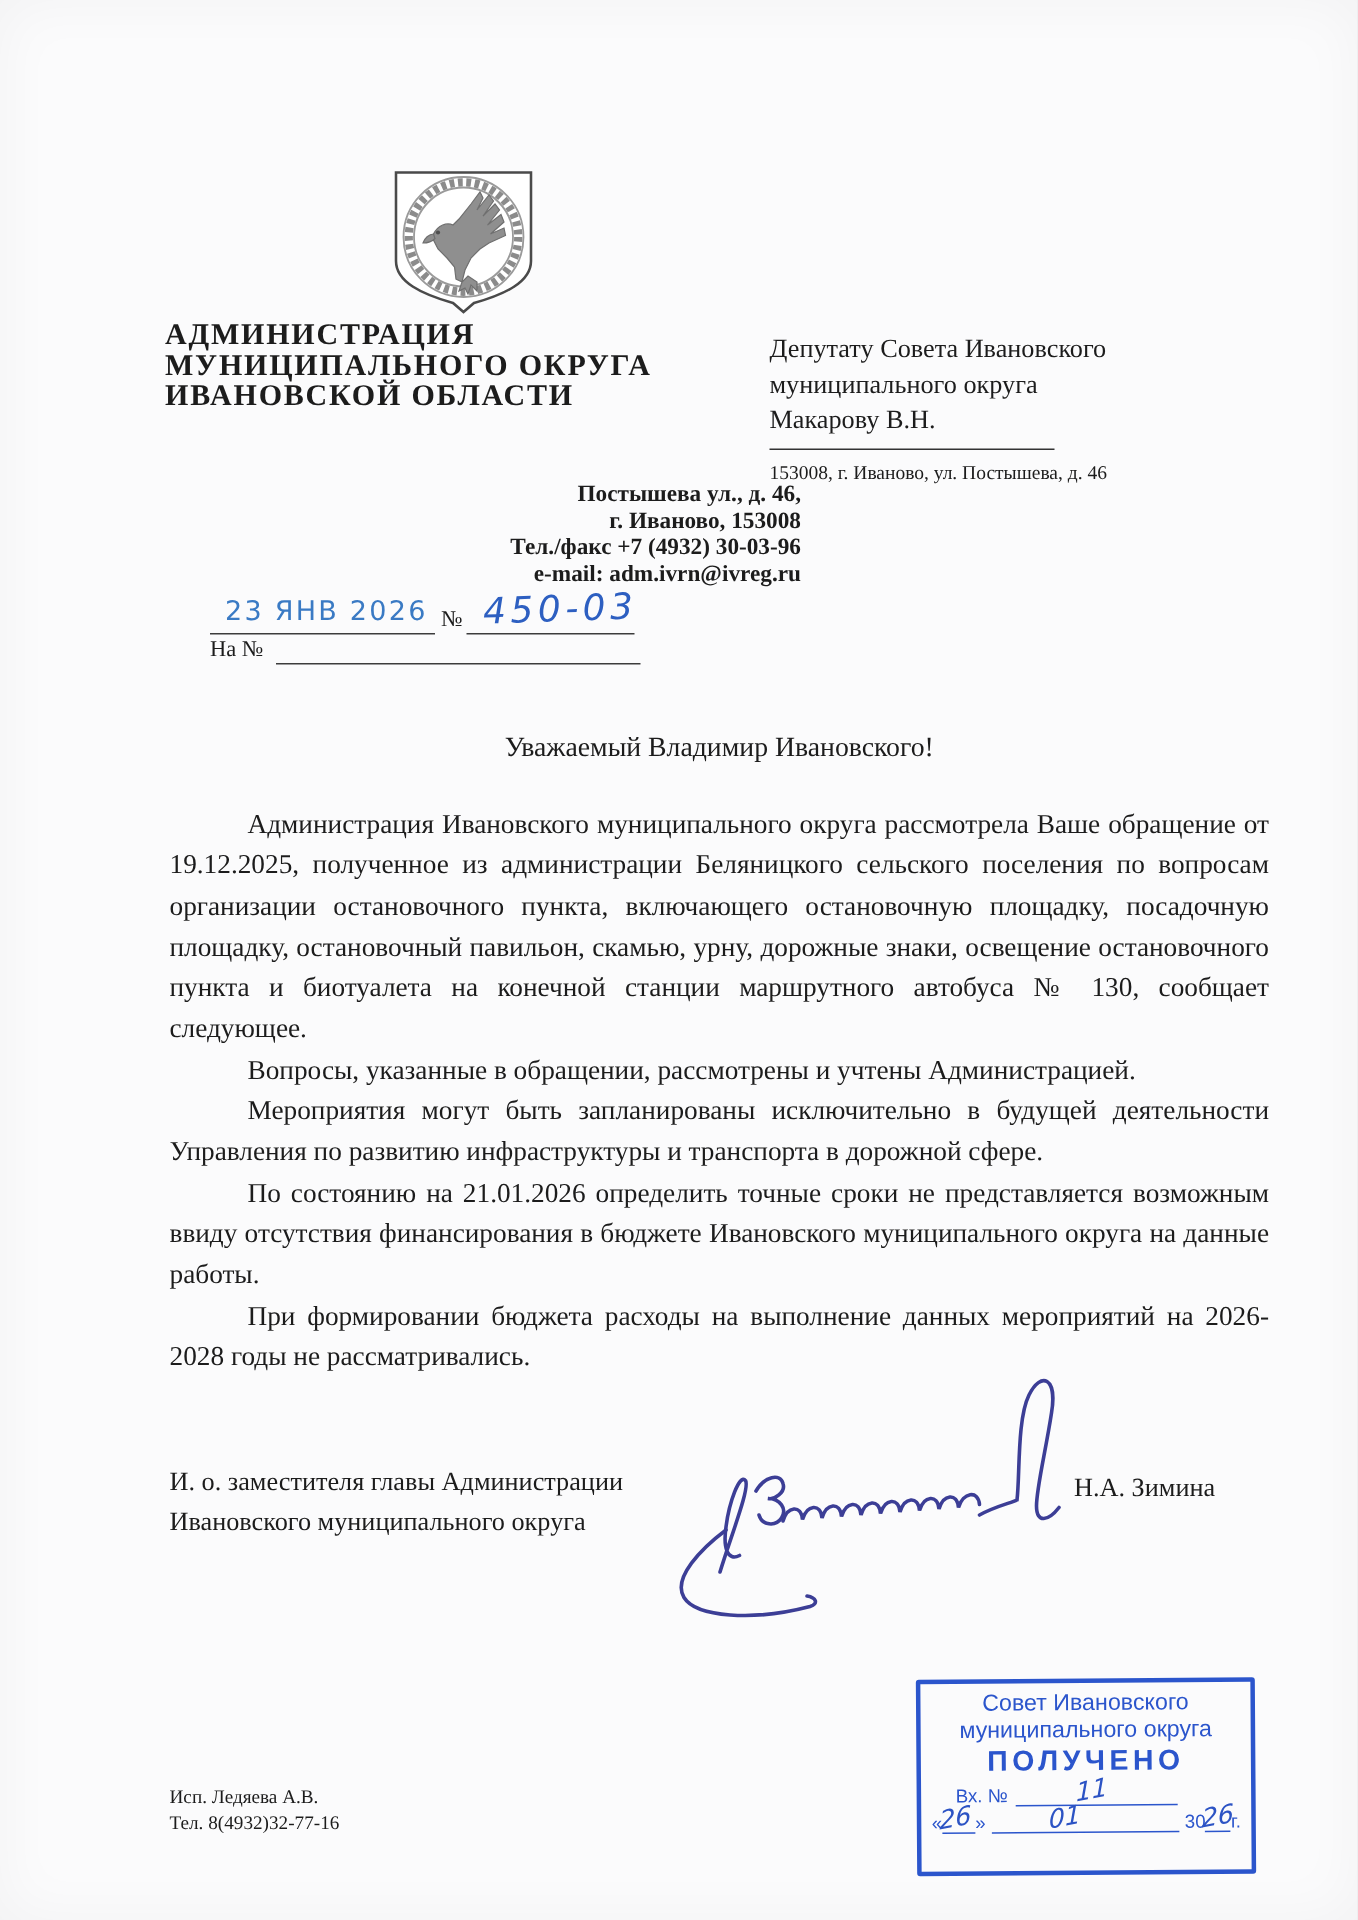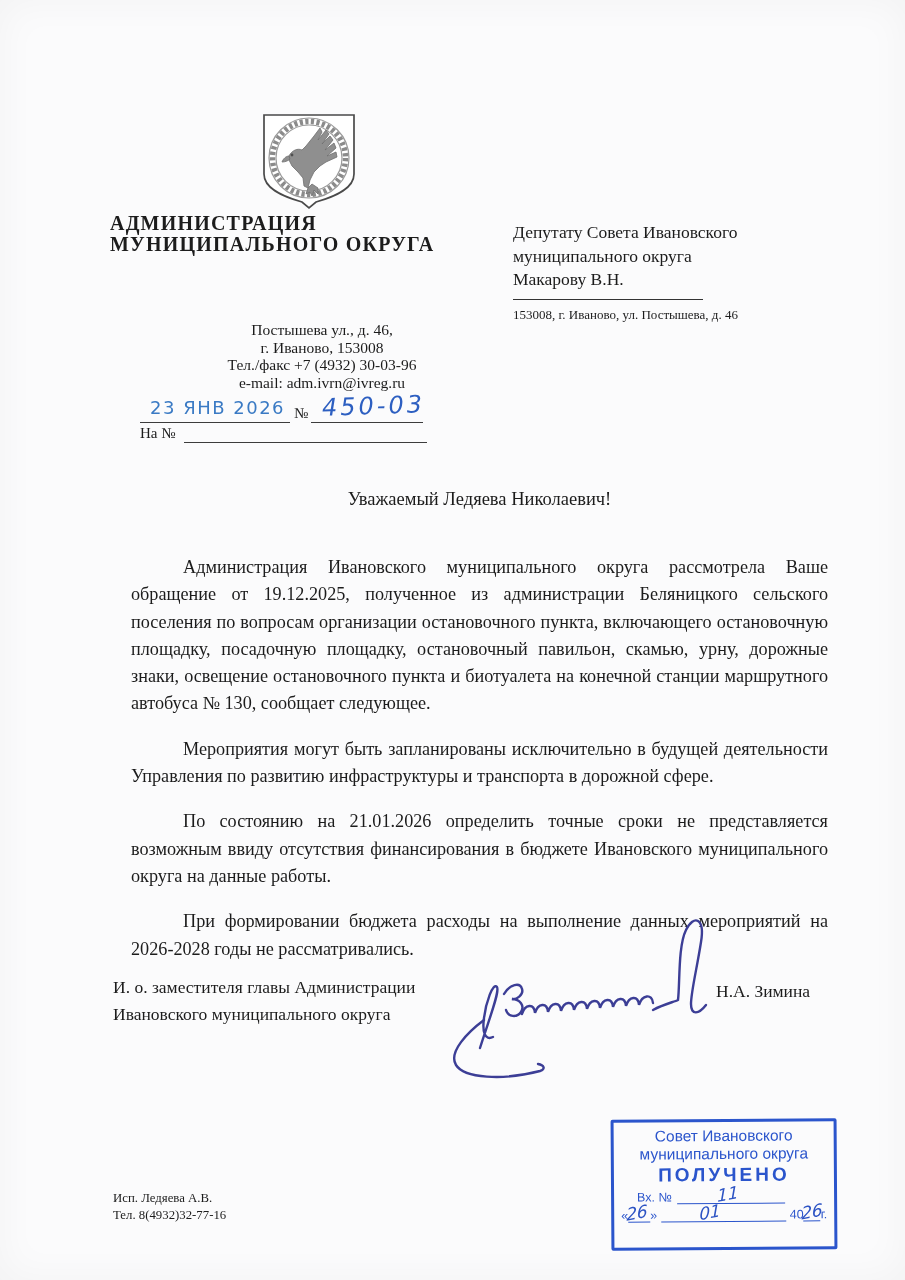--- a/index.html
+++ b/index.html
@@ -7,41 +7,41 @@
     position:relative;width:905px;height:1280px;margin:0 auto;
     background:var(--paper,#fbfbfc);
     font-family:"Liberation Serif",serif;color:var(--ink,#1c1c1c);
     overflow:hidden;box-shadow:inset 0 0 40px rgba(0,0,0,.04);
   }
   .abs{position:absolute;}
   
   .emblem{left:256px;top:110px;width:106px;height:100px;}
   .org-name{left:110px;top:213px;width:424px;text-align:left;
     font-weight:bold;font-size:20px;line-height:20.5px;letter-spacing:1.2px;}
-  .org-addr{left:110px;top:321px;width:424px;text-align:center;
-    font-size:15.5px;line-height:17.5px;}
+  .org-addr{left:110px;top:321px;width:424px;text-align:right;
+    font-size:15.5px;line-height:17.5px;font-weight:bold;}
   
   .date-stamp{left:150px;top:397px;font-family:"DejaVu Sans",sans-serif;
     font-weight:normal;font-size:18px;letter-spacing:1.5px;color:var(--stampdate,#3a7ac4);}
   .u1{left:140px;top:421px;width:150px;border-bottom:1.5px solid #3c3c3c;height:1px;}
   .no-label{left:294px;top:405px;font-size:15px;}
   .u2{left:311px;top:421px;width:112px;border-bottom:1.5px solid #3c3c3c;height:1px;}
   .reg-no{left:322px;top:392px;font-family:"DejaVu Sans",sans-serif;font-style:italic;
     font-size:24px;letter-spacing:3px;color:var(--handblue,#2d5fc1);transform:rotate(-2deg);}
   .na-no{left:140px;top:425px;font-size:15px;}
   .u3{left:184px;top:441px;width:243px;border-bottom:1.5px solid #3c3c3c;height:1px;}
   
   .recipient{left:513px;top:221px;font-size:17.5px;line-height:23.5px;}
   .rec-line{left:513px;top:299px;width:190px;border-top:1.6px solid #333;height:1px;}
   .rec-addr{left:513px;top:307px;font-size:13px;}
   
   .salutation{left:113px;top:489px;width:733px;text-align:center;font-size:18.5px;}
   .body-text{left:113px;top:536px;width:733px;font-size:18.2px;line-height:27.3px;
     text-align:justify;}
-  .body-text p{margin:18px;text-indent:52px;}
+  .body-text p{margin:0;text-indent:52px;}
   
   .sign-pos{left:113px;top:974px;font-size:17.5px;line-height:27px;}
   .sign-name{left:716px;top:981px;font-size:17.5px;}
   .sig-svg{left:440px;top:890px;width:310px;height:200px;pointer-events:none;}
   
   .executor{left:113px;top:1190px;font-size:12.8px;line-height:16.5px;}
   
   .stamp{left:611px;top:1119px;width:206px;height:116px;
     border:3.5px solid var(--stampblue,#2b55cc);border-radius:2px;
     color:var(--stampblue,#2b55cc);font-family:"Liberation Sans",sans-serif;
@@ -72,20 +72,21 @@
       <path d="M33,46 C36,40 42,38 46,40 L50,36 58,26 64,18 66,22 62,30 70,20 73,24 66,34 74,26 77,30 69,40 78,33 80,38 71,46 80,42 81,47 70,52 64,56 58,62 54,70 52,78 48,76 47,68 42,62 36,56 33,50 Z"></path>
       <path d="M33,46 C30,46 27,49 26,52 C29,52 32,51 34,49 Z"></path>
       <path d="M52,78 L50,84 54,82 56,86 58,80 62,84 62,78 56,74 Z"></path>
       <circle cx="36" cy="45" r="1.4" fill="#4f4f4f" stroke="none"></circle>
     </g>
   </svg>
 
   <div class="abs org-name">
     <div>АДМИНИСТРАЦИЯ</div>
     <div>МУНИЦИПАЛЬНОГО ОКРУГА</div>
+    <div>ИВАНОВСКОЙ ОБЛАСТИ</div>
   </div>
 
   <div class="abs org-addr">
     <div>Постышева ул., д. 46,</div>
     <div>г. Иваново, 153008</div>
     <div>Тел./факс +7 (4932) 30-03-96</div>
     <div>e-mail: adm.ivrn@ivreg.ru</div>
   </div>
 
   <div class="abs date-stamp">23 ЯНВ 2026</div>
@@ -97,24 +98,25 @@
   <div class="abs u3"></div>
 
   <div class="abs recipient">
     <div>Депутату Совета Ивановского</div>
     <div>муниципального округа</div>
     <div>Макарову В.Н.</div>
   </div>
   <div class="abs rec-line"></div>
   <div class="abs rec-addr">153008, г. Иваново, ул. Постышева, д. 46</div>
 
-  <div class="abs salutation">Уважаемый Ледяева Николаевич!</div>
+  <div class="abs salutation">Уважаемый Владимир Ивановского!</div>
 
   <div class="abs body-text">
     <p>Администрация Ивановского муниципального округа рассмотрела Ваше обращение от 19.12.2025, полученное из администрации Беляницкого сельского поселения по вопросам организации остановочного пункта, включающего остановочную площадку, посадочную площадку, остановочный павильон, скамью, урну, дорожные знаки, освещение остановочного пункта и биотуалета на конечной станции маршрутного автобуса № 130,  сообщает следующее.</p>
+    <p>Вопросы, указанные в обращении, рассмотрены и учтены Администрацией.</p>
     <p>Мероприятия могут быть запланированы исключительно в будущей деятельности Управления по развитию инфраструктуры и транспорта в дорожной сфере.</p>
     <p>По состоянию на 21.01.2026 определить точные сроки не представляется возможным ввиду отсутствия финансирования в бюджете Ивановского муниципального округа на данные работы.</p>
     <p>При формировании бюджета расходы на выполнение данных мероприятий на 2026-2028 годы не рассматривались.</p>
   </div>
 
   <div class="abs sign-pos">
     <div>И. о. заместителя главы Администрации</div>
     <div>Ивановского муниципального округа</div>
   </div>
   <div class="abs sign-name">Н.А. Зимина</div>
@@ -146,21 +148,21 @@
     </div>
     <div class="row">
       <span>«</span>
       <span class="uline" style="width:22px;">
         <span class="hw big" style="left:-2px;">26</span>
       </span>
       <span>»</span>
       <span class="uline" style="flex:1;margin:0 4px;">
         <span class="hw big" style="left:38px;">01</span>
       </span>
-      <span>40</span>
+      <span>30</span>
       <span class="uline" style="width:17px;">
         <span class="hw big" style="left:-2px;">26</span>
       </span>
       <span>г.</span>
     </div>
   </div>
 
 </div>
 
 </body></html>

